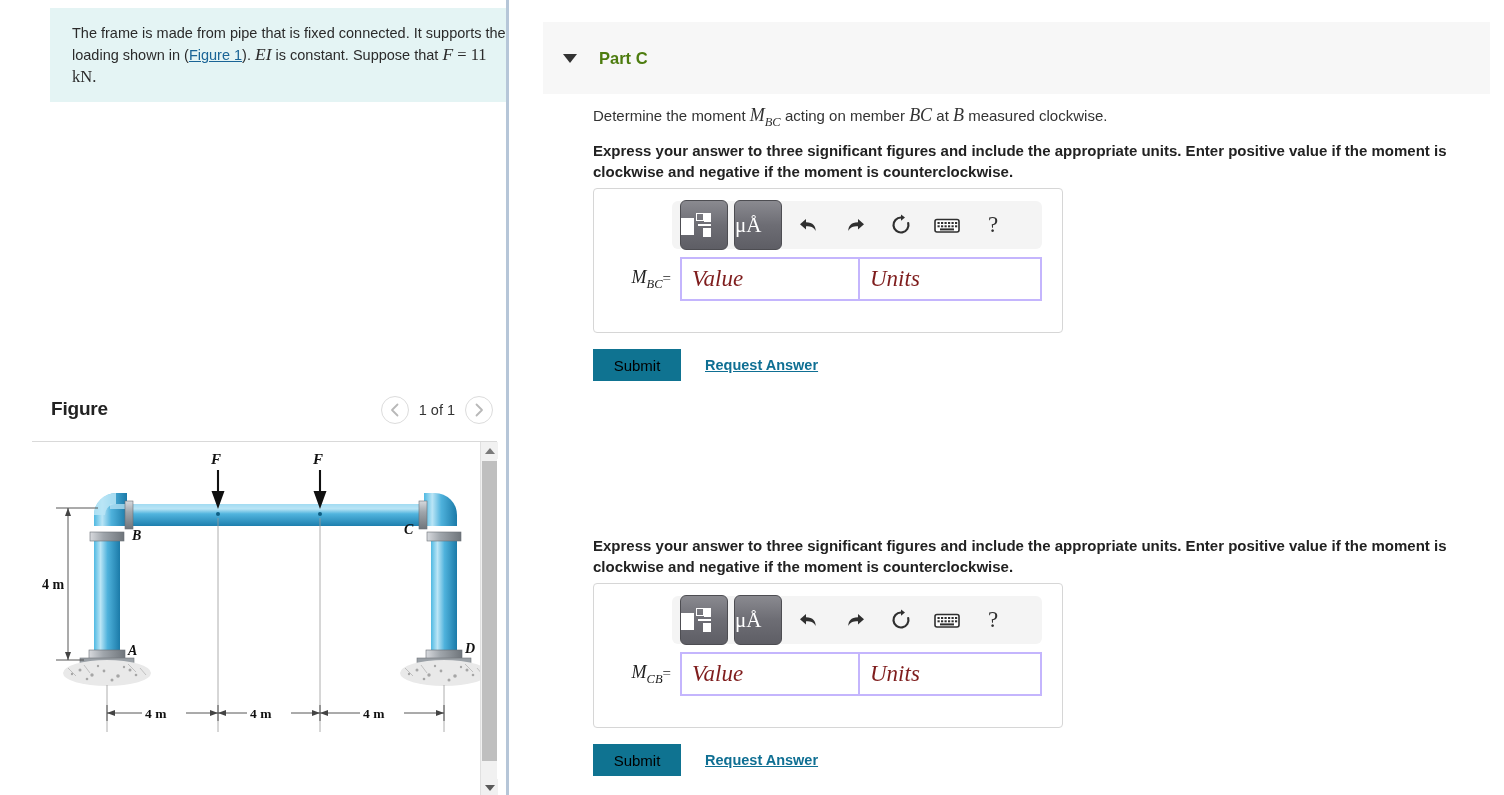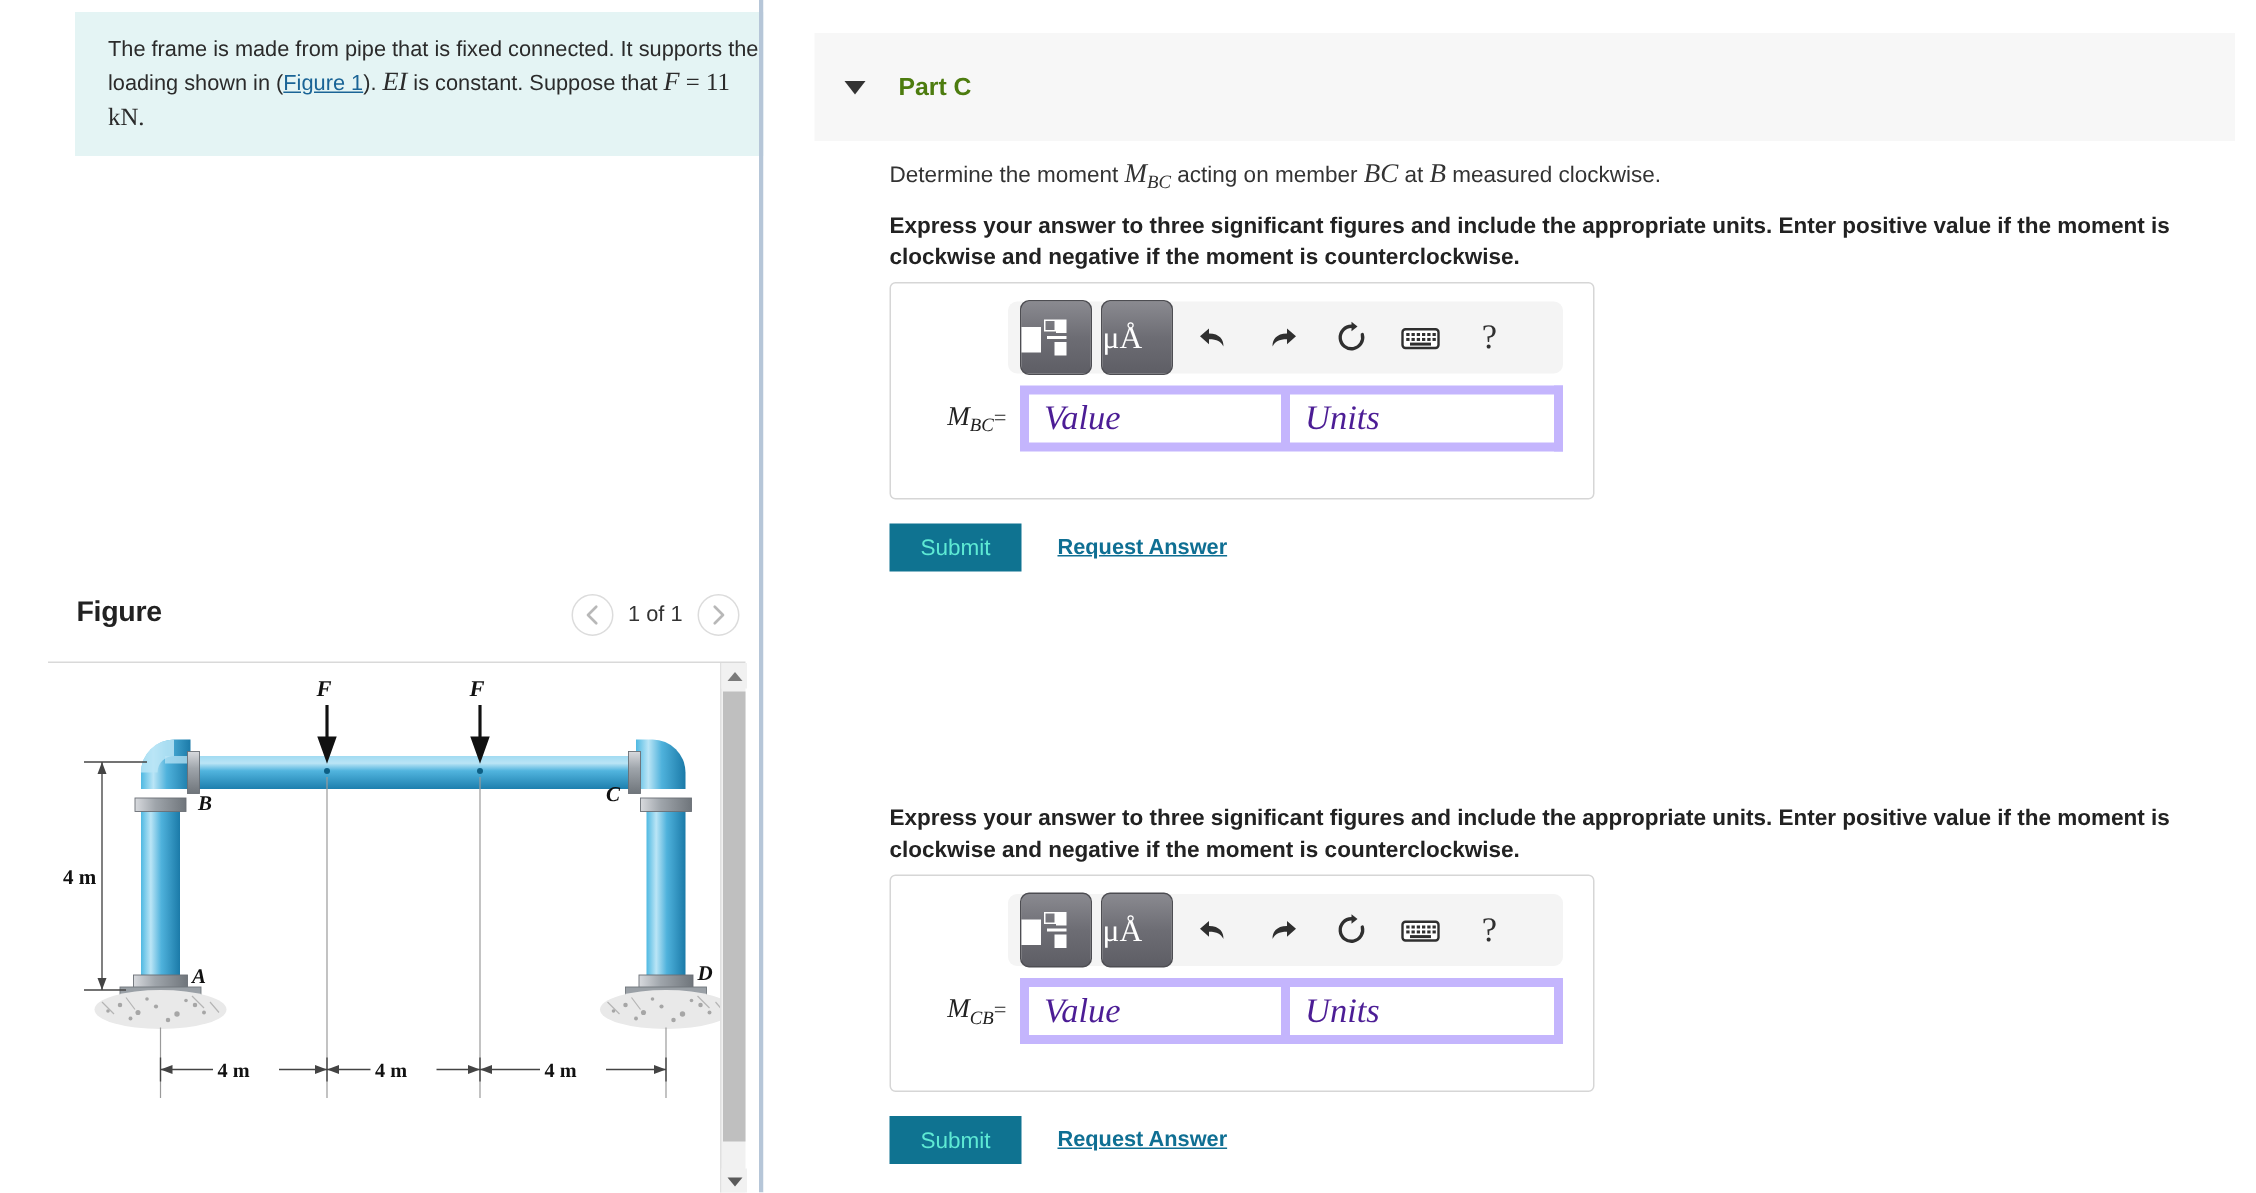--- a/index.html
+++ b/index.html
@@ -172,32 +172,32 @@
     width: 100%; display: flex; align-items: center;
   }
   .ans-label {
     width: 86px; text-align: right; padding-right: 9px;
     font-family: "Liberation Serif", serif; font-style: italic;
     font-size: 18px; color: #222;
   }
   .ans-label sub { font-size: 12.5px; }
   .ans-label .eq { font-style: normal; font-size: 15px; }
   .ans-input {
-    height: 44px; border: 6px solid #c4b5fd; background: #fff;
+    height: 44px; border: 2px solid #c4b5fd; background: #fff;
     font-family: "Liberation Serif", serif; font-style: italic;
-    font-size: 23px; color: #4c1d95; padding: 0 10px;
+    font-size: 23px; color: #7f1d1d; padding: 0 10px;
     display: flex; align-items: center; cursor: text;
   }
   .ans-input.value { width: 180px; }
   .ans-input.units { width: 182px; border-left: none; }
 
   .submit-btn {
     position: absolute; left: 84px;
     width: 88px; height: 32px;
-    background: #0f7391; color: #5eead4;
+    background: #0f7391; color: #000000;
     font-size: 15px; border: none; cursor: pointer;
     display: flex; align-items: center; justify-content: center;
   }
   .req-answer {
     position: absolute; left: 196px;
     font-size: 14.5px; font-weight: bold; color: #0f6f93;
     text-decoration: underline; cursor: pointer;
   }
 
   

